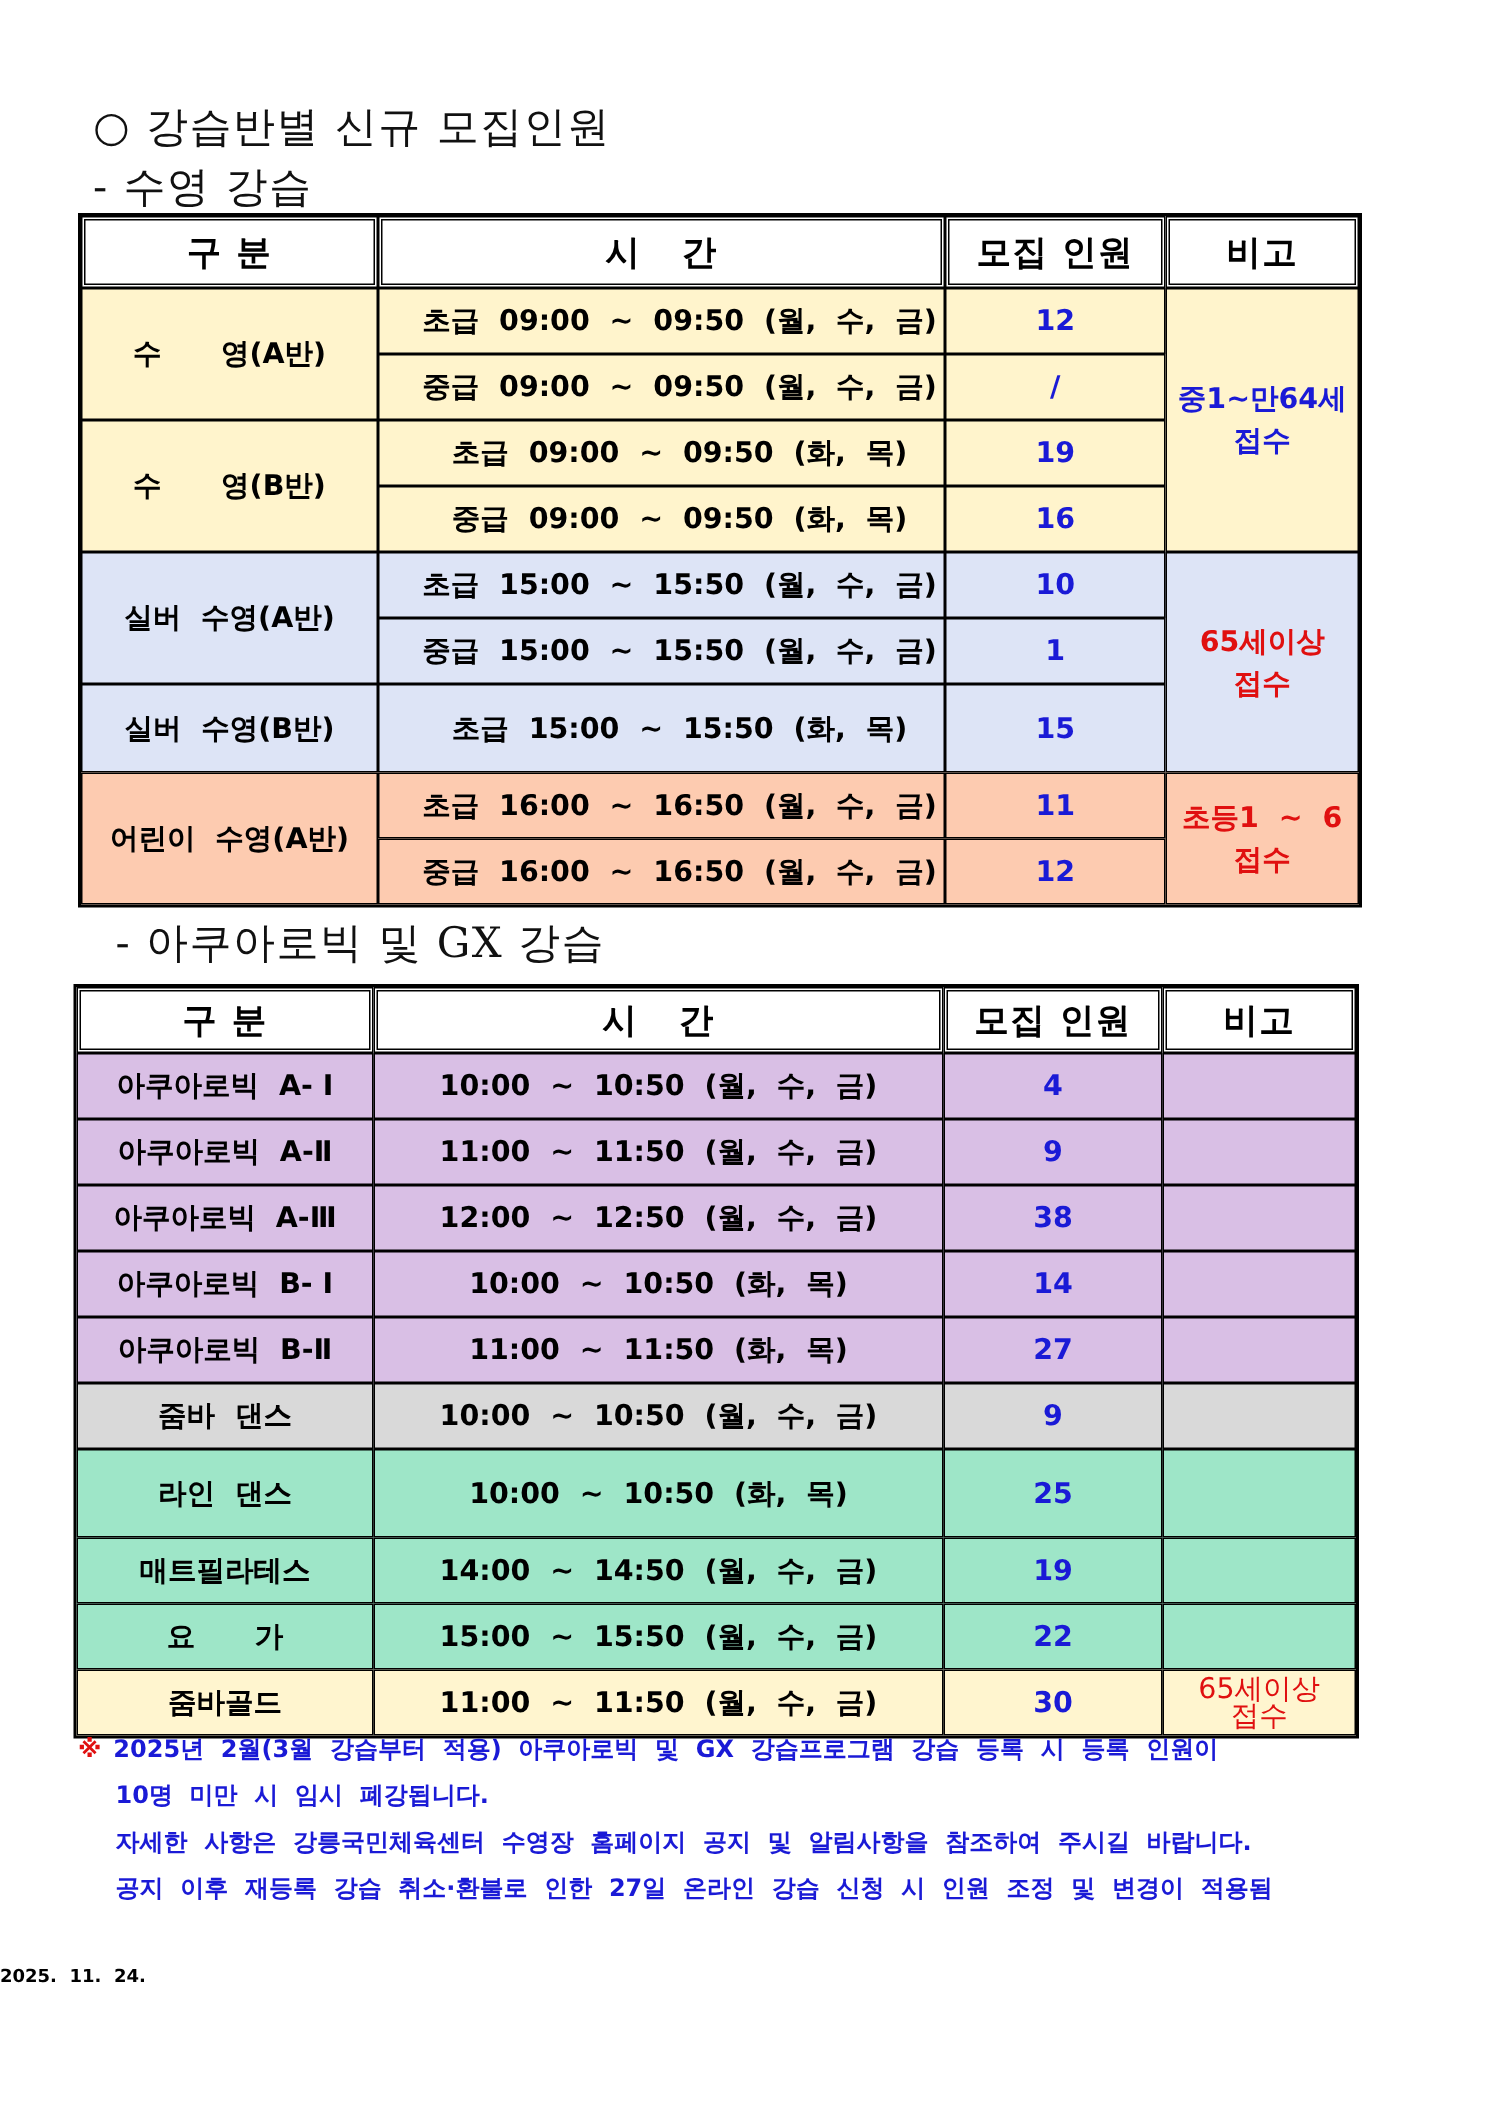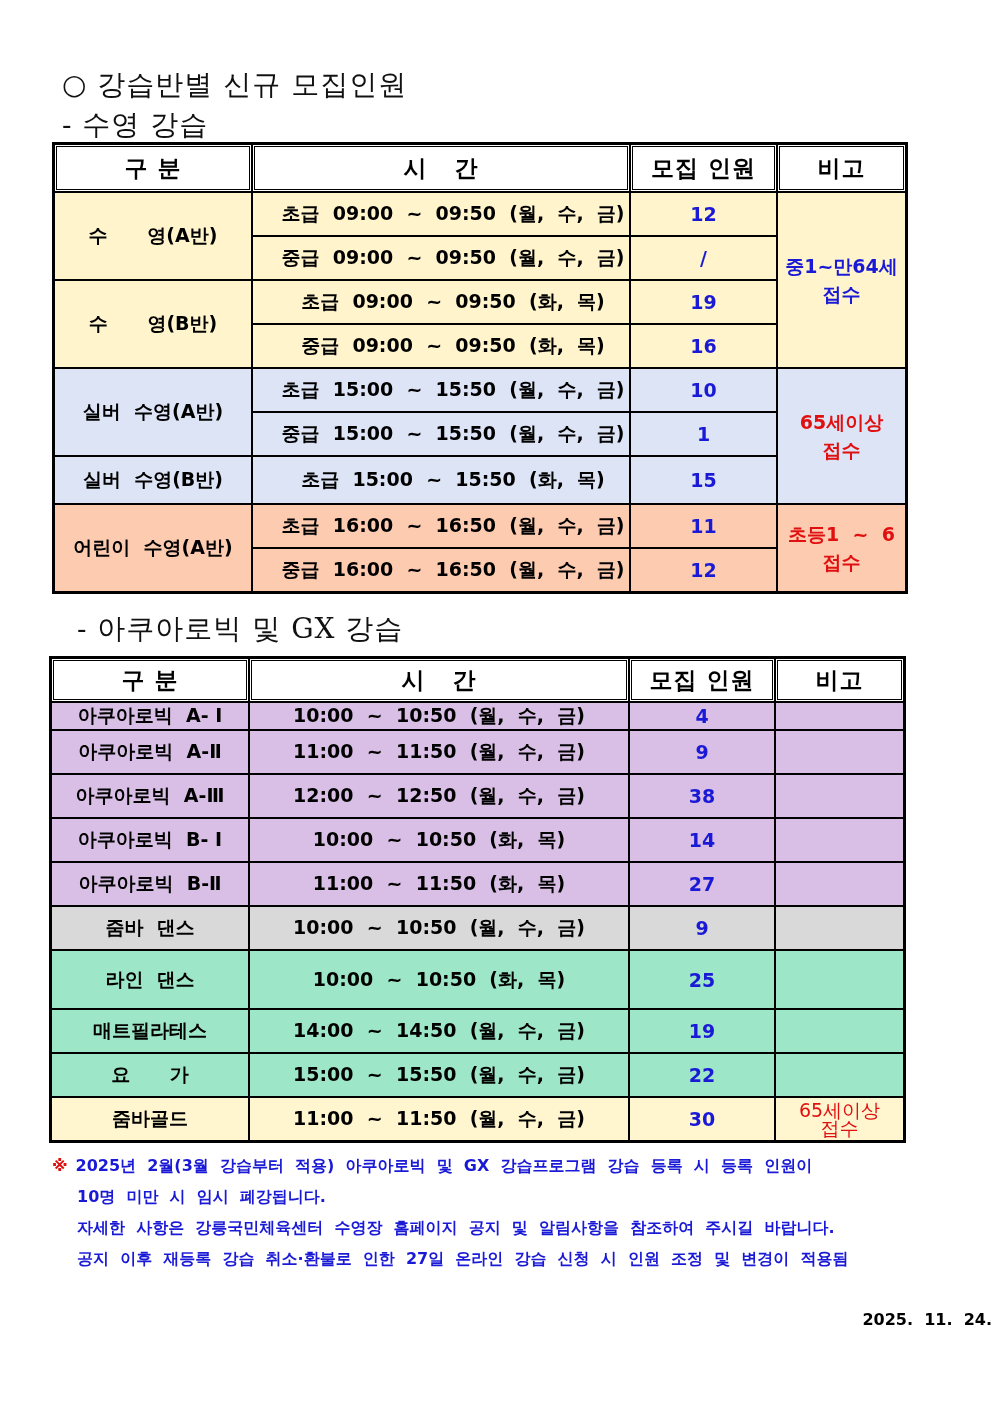--- a/index.html
+++ b/index.html
@@ -65,21 +65,21 @@
 
     .notes {
       position: absolute; left: 52px; top: 1150px;
       color: #1a1ad6; font-weight: bold; font-size: 16px;
       line-height: 31px;
     }
     .notes .mark { color: #e01010; margin-right: 8px; }
     .notes .indent { padding-left: 25px; display: block; }
     .date {
       position: absolute; left: 0; width: 992px; top: 1310px;
-      text-align: right; font-weight: bold; font-size: 16px;
+      text-align: left; font-weight: bold; font-size: 12px;
     }
   </style>
 </head>
 <body>
 
 <div class="heading" id="h-main">○ 강습반별 신규 모집인원</div>
 <div class="heading" id="h-swim">- 수영 강습</div>
 
 <table class="grid" id="swim-table">
   <colgroup>
@@ -127,21 +127,21 @@
     <td rowspan="3" class="note-red">
       <div>65세이상</div>
       <div>접수</div>
     </td>
   </tr>
   <tr style="height:44px" class="c-blue">
     <td class="sched" style="white-space:pre">중급  15:00  ~  15:50  (월,  수,  금)</td>
     <td class="count">1</td>
   </tr>
 
-  <tr style="height:48px" class="c-blue">
+  <tr style="height:59px" class="c-blue">
     <td style="white-space:pre">실버  수영(B반)</td>
     <td class="sched" style="white-space:pre">초급  15:00  ~  15:50  (화,  목)</td>
     <td class="count">15</td>
   </tr>
 
   <tr style="height:44px" class="c-salmon">
     <td rowspan="2" style="white-space:pre">어린이  수영(A반)</td>
     <td class="sched" style="white-space:pre">초급  16:00  ~  16:50  (월,  수,  금)</td>
     <td class="count">11</td>
     <td rowspan="2" class="note-red">
@@ -165,21 +165,21 @@
       <col style="width:146px">
       <col style="width:129px">
   </colgroup>
   <tbody>
       <tr style="height:44px">
     <th>구 분</th>
     <th style="white-space:pre">시   간</th>
     <th>모집 인원</th>
     <th>비고</th>
   </tr>
-  <tr style="height:28px" class="c-purple">
+  <tr style="height:44px" class="c-purple">
     <td style="white-space:pre">아쿠아로빅  A- Ⅰ</td>
     <td style="white-space:pre">10:00  ~  10:50  (월,  수,  금)</td>
     <td class="count">4</td>
     <td></td>
   </tr>
   <tr style="height:44px" class="c-purple">
     <td style="white-space:pre">아쿠아로빅  A-Ⅱ</td>
     <td style="white-space:pre">11:00  ~  11:50  (월,  수,  금)</td>
     <td class="count">9</td>
     <td></td>

